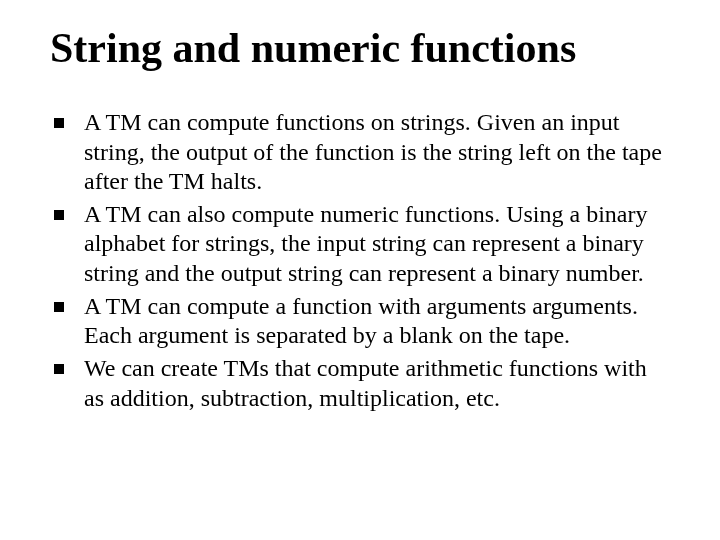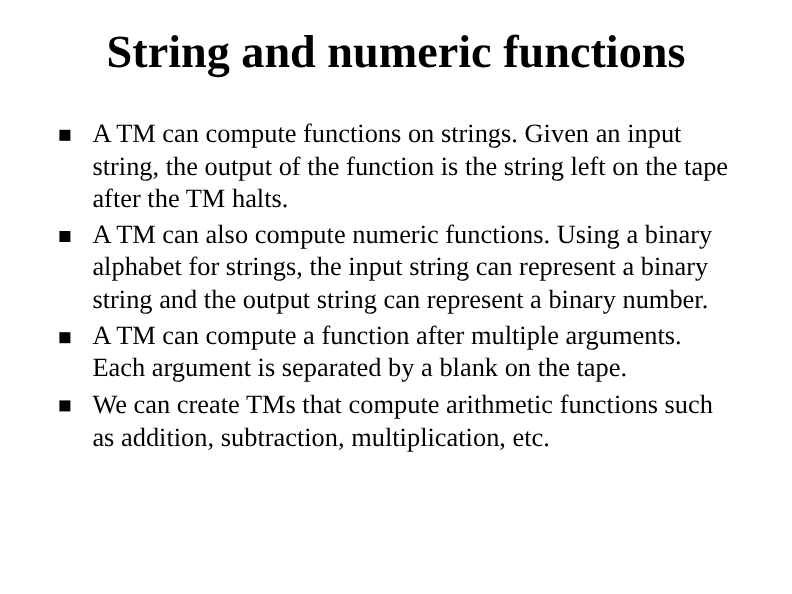--- a/index.html
+++ b/index.html
@@ -13,21 +13,20 @@
   }
   .slide {
     box-sizing: border-box;
     width: 720px;
     height: 540px;
     padding: 24px 50px 30px 50px;
   }
   .title {
     font-size: 42px;
     font-weight: bold;
-    text-align: center;
     margin: 0 0 36px 0;
     line-height: 1.15;
   }
   ul.bullets {
     list-style: none;
     padding: 0;
     margin: 0;
   }
   ul.bullets li {
     position: relative;
@@ -54,20 +53,20 @@
     <li>
       <span class="sq"></span>
       <span>A TM can compute functions on strings. Given an input string, the output of the function is the string left on the tape after the TM halts.</span>
     </li>
     <li>
       <span class="sq"></span>
       <span>A TM can also compute numeric functions. Using a binary alphabet for strings, the input string can represent a binary string and the output string can represent a binary number.</span>
     </li>
     <li>
       <span class="sq"></span>
-      <span>A TM can compute a function after multiple arguments. Each argument is separated by a blank on the tape.</span>
+      <span>A TM can compute a function with arguments arguments. Each argument is separated by a blank on the tape.</span>
     </li>
     <li>
       <span class="sq"></span>
-      <span>We can create TMs that compute arithmetic functions such as addition, subtraction, multiplication, etc.</span>
+      <span>We can create TMs that compute arithmetic functions with as addition, subtraction, multiplication, etc.</span>
     </li>
   </ul>
 </div>
 
 </body></html>

